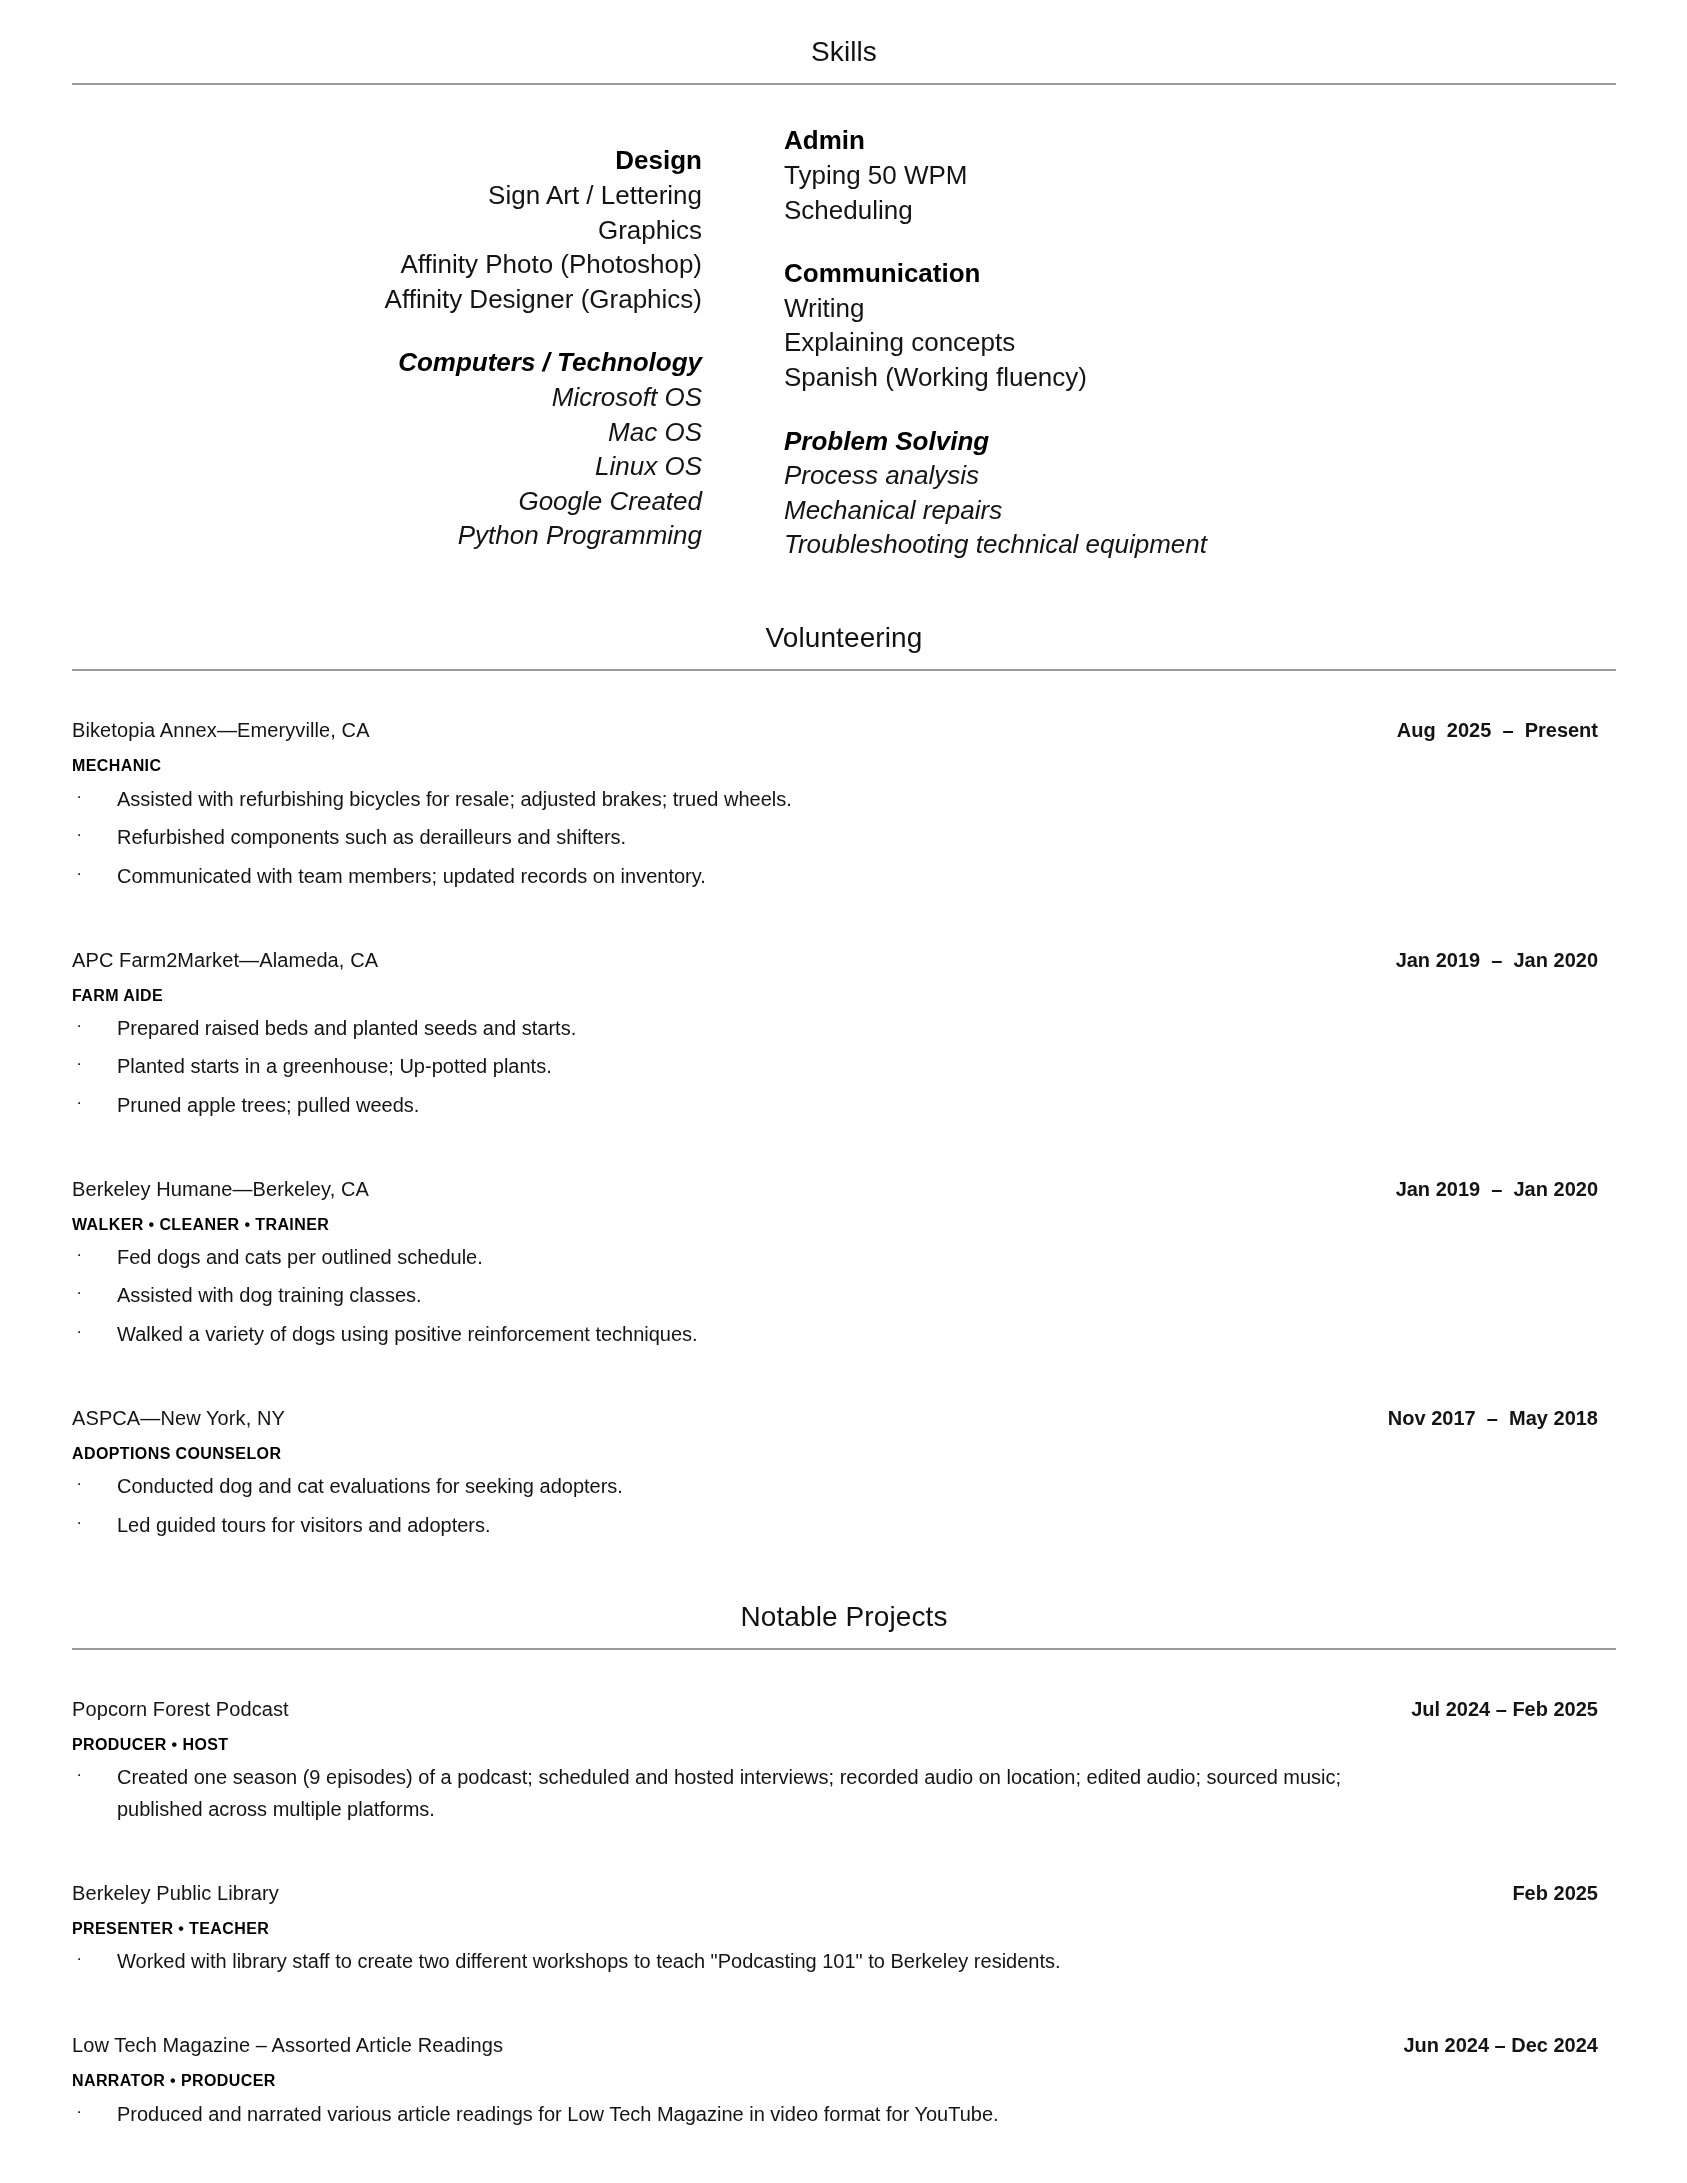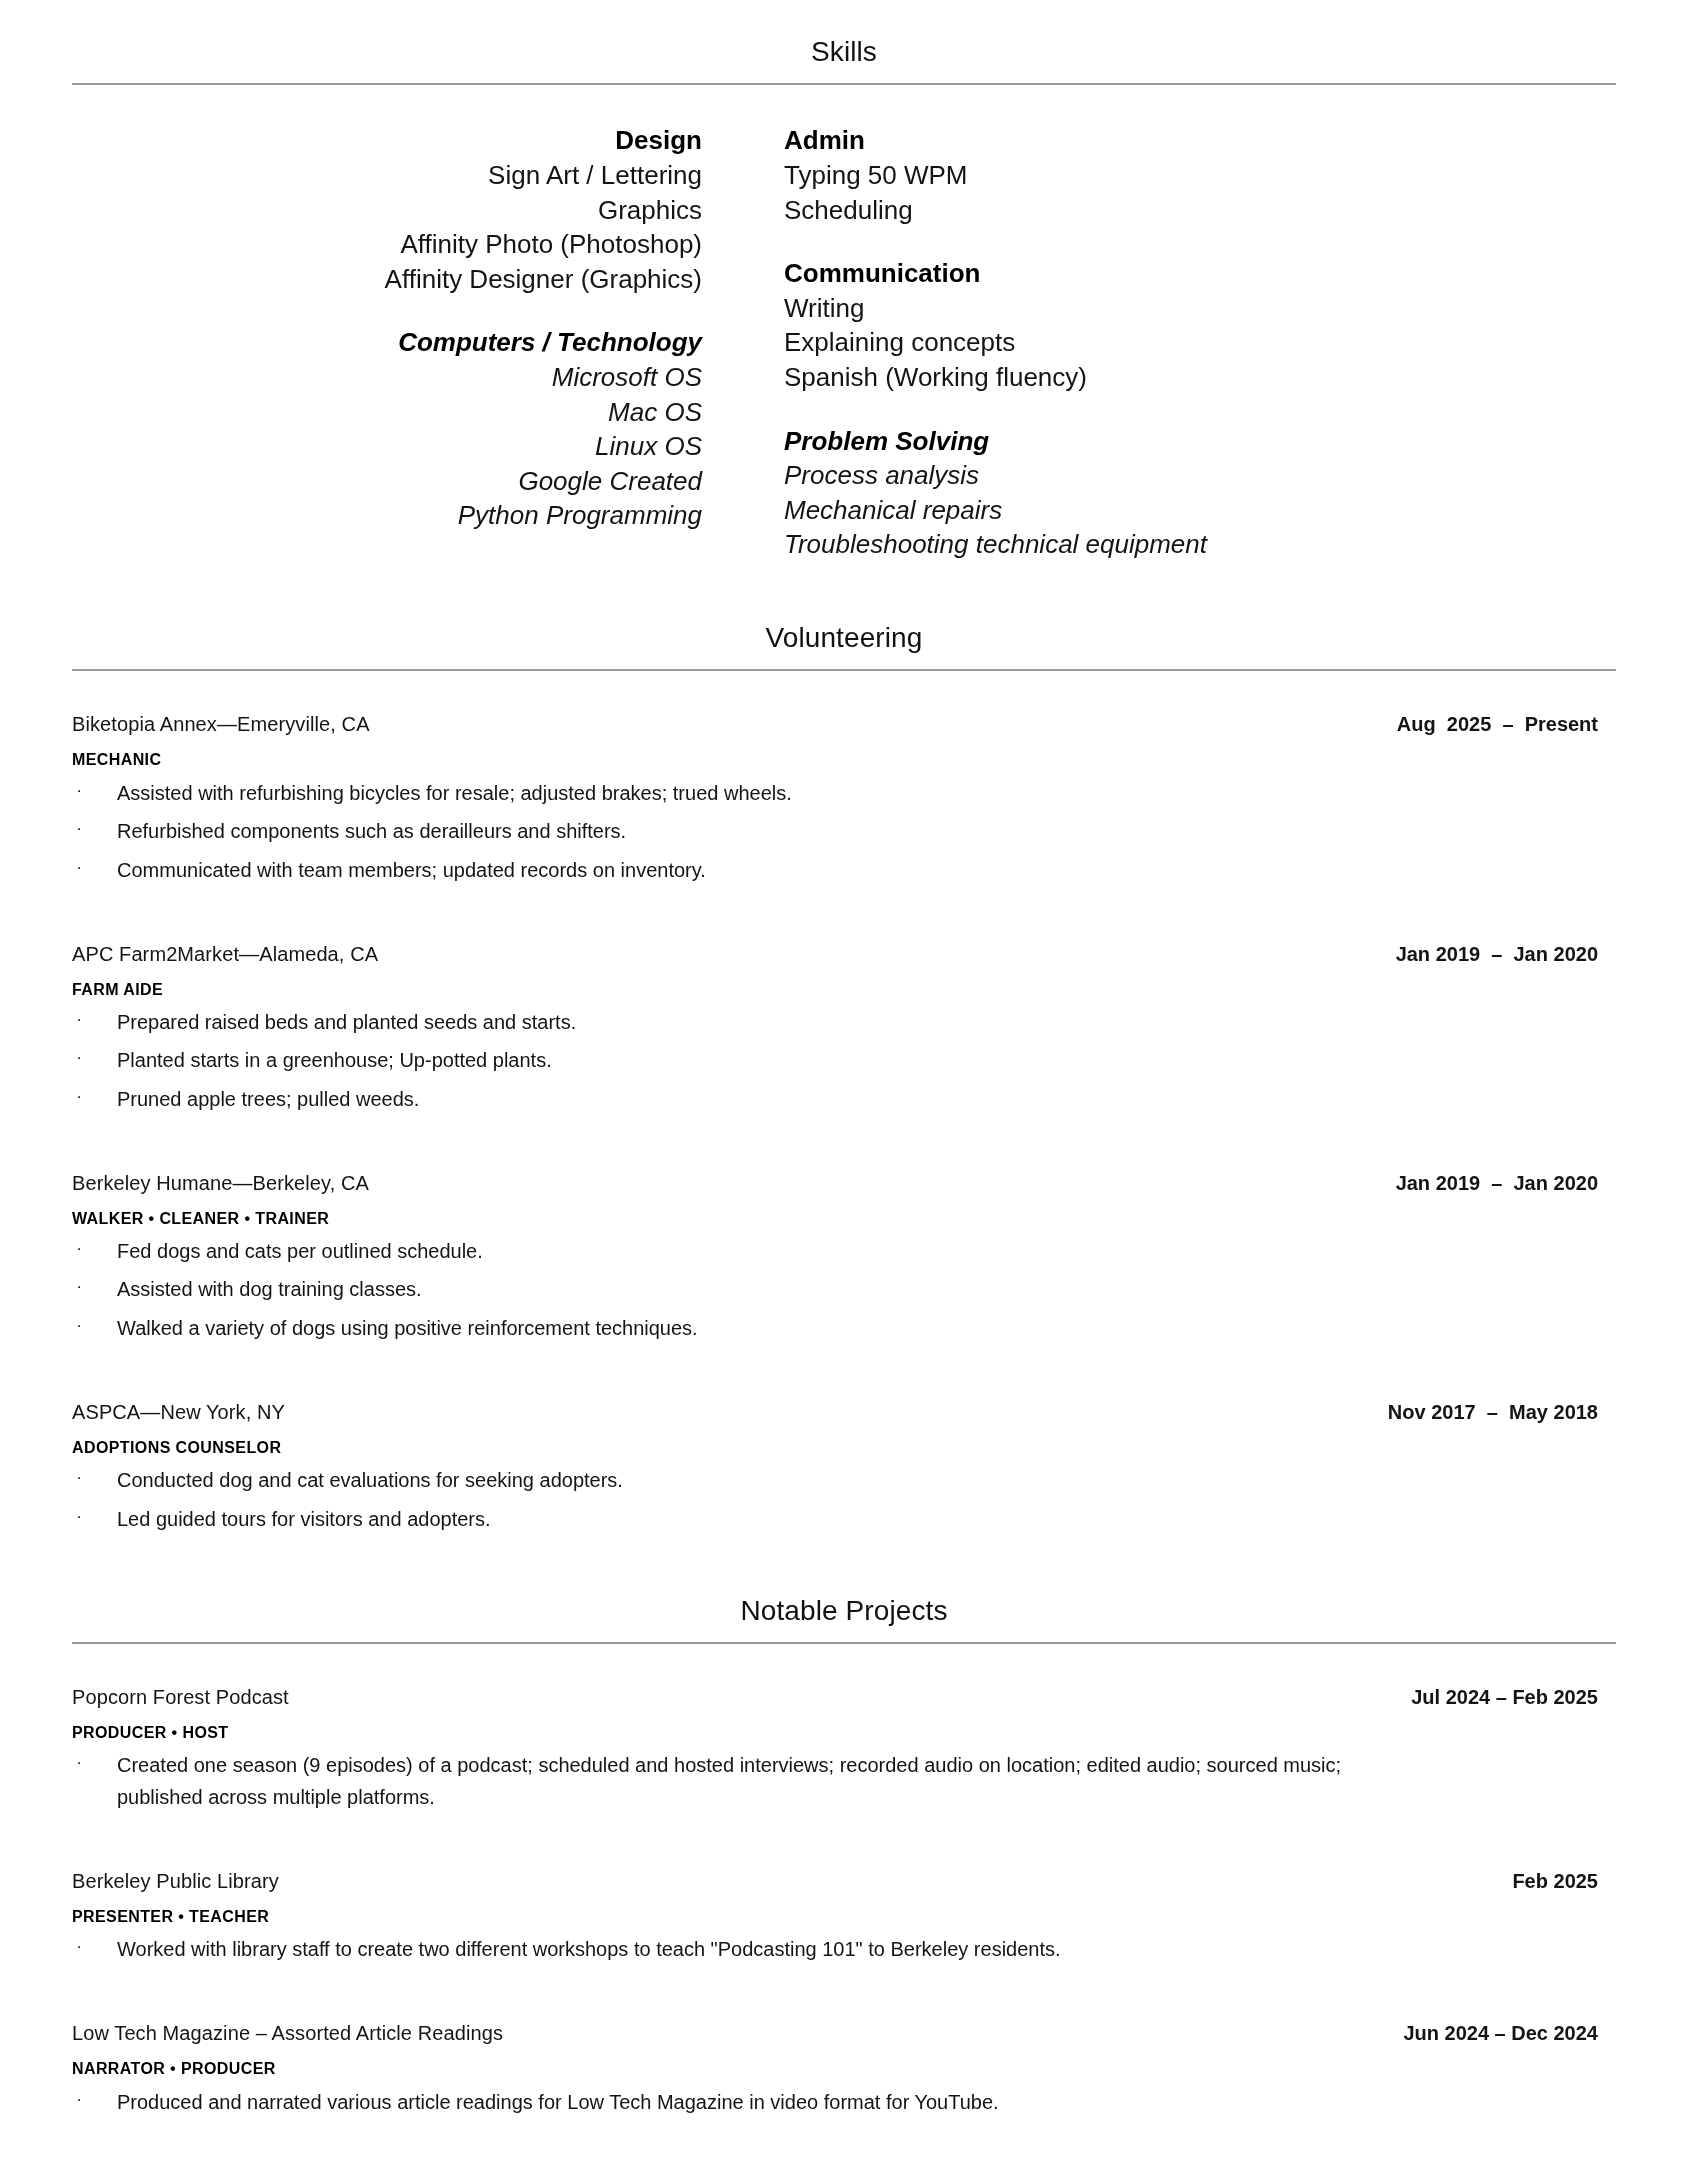--- a/index.html
+++ b/index.html
@@ -32,20 +32,21 @@
   .skills-wrap {
     display:flex;
     justify-content:center;
     align-items:flex-start;
     padding-top:38px;
   }
   .skills-col-left {
     width:447px;
     text-align:right;
     padding-right:0px;
+    margin-top:20px;
   }
   .skills-gap { width:82px; }
   .skills-col-right {
     width:649px;
     text-align:left;
   }
   .skill-group { margin-bottom:29px; }
   .skill-group:last-child { margin-bottom:0;font-style:italic; }
   .skill-head {
     font-weight:700;
@@ -56,21 +57,21 @@
   }
   .skill-item {
     font-weight:400;
     font-size:26px;
     line-height:1.33;
     color:#141414;
     white-space:nowrap;
   }
 
   
-  .entries { padding:18px 72px 0 72px; }
+  .entries { padding:24px 72px 0 72px; }
   .entry { margin-bottom:33px; }
   .entry:last-child { margin-bottom:0; }
   .entry-top {
     display:flex;
     justify-content:space-between;
     align-items:baseline;
   }
   .entry-org {
     font-size:20px;
     font-weight:400;

